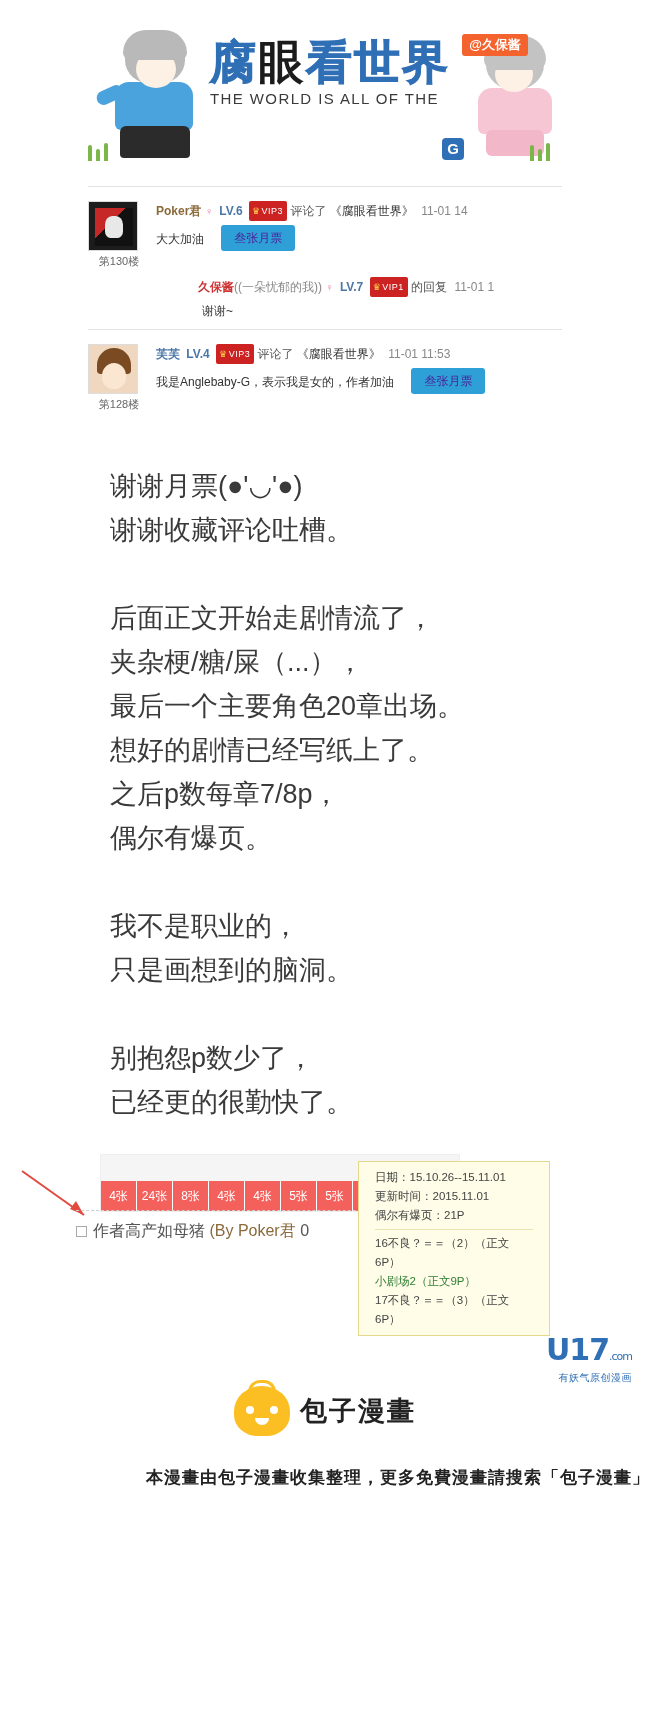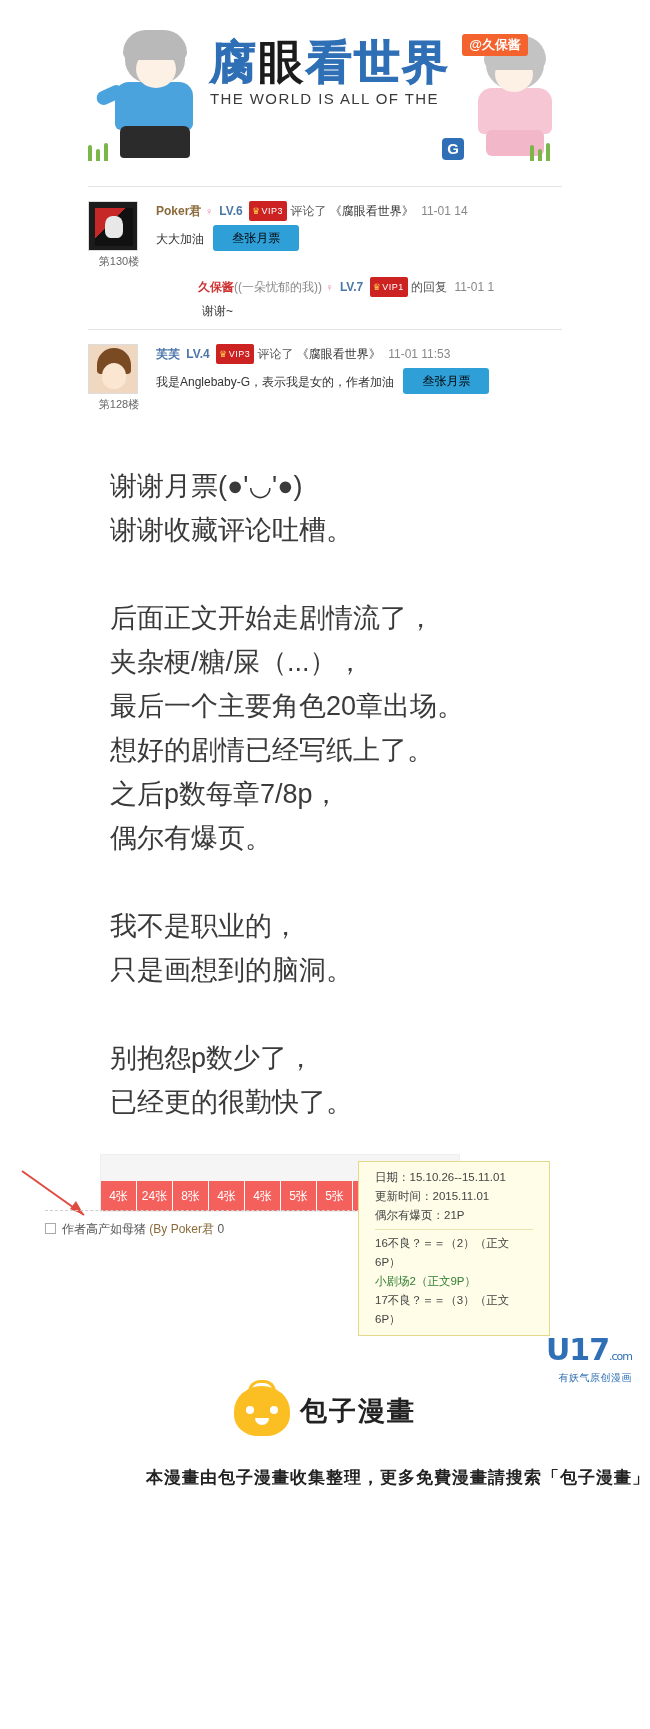--- a/index.html
+++ b/index.html
@@ -149,22 +149,22 @@
     padding:1px 4px 1px 3px; border-radius:2px; vertical-align:1px;
     font-weight:normal; letter-spacing:.5px;
   }
   .badge-vip .crown { color:#ffd34d; margin-right:1px; }
   .f-icon { color:#e07ba0; font-size:11px; }
   .act { color:#555; }
   .work { color:#333; }
   .time { color:#888; margin-left:4px; }
   .cline2 { margin-top:4px; color:#333; line-height:20px; }
   .ticket-btn {
-    display:inline-block; background:#2f9fd8; color:#000000; font-size:12px;
-    padding:3px 19px; border-radius:3px; margin-left:6px; vertical-align:1px;
+    display:inline-block; background:#2f9fd8; color:#4c1d95; font-size:12px;
+    padding:3px 13px; border-radius:3px; margin-left:14px; vertical-align:1px;
   }
   .reply { margin-left:110px; padding:4px 0; }
   .reply .cline2 { margin-left:4px; }
   .small-gray { color:#888; }
 
   
   .maintext {
     margin: 48px 0 0 110px;
     font-size: 27px;
     line-height: 44px;
@@ -188,23 +188,23 @@
     font-size:12px; text-align:center; line-height:30px;
     border-right:1px solid #fff;
   }
   .bar:last-child { border-right:none; }
 
   
   .arrow-svg { position:absolute; left:16px; top:1165px; }
 
   
   .chkrow {
-    position:absolute; left:45px; top:1210px; width:330px;
+    position:absolute; left:76px; top:1210px; width:330px;
     border-top:1px dashed #cfcfcf; padding-top:10px;
-    font-size:12px; color:#555;
+    font-size:16px; color:#555;
   }
   .chkbox {
     display:inline-block; width:11px; height:11px; border:1px solid #aaa;
     background:#fff; vertical-align:-1px; margin-right:6px;
   }
   .chk-author { color:#555; }
   .chk-by { color:#8a6a3a; }
 
   
   .tooltip {

